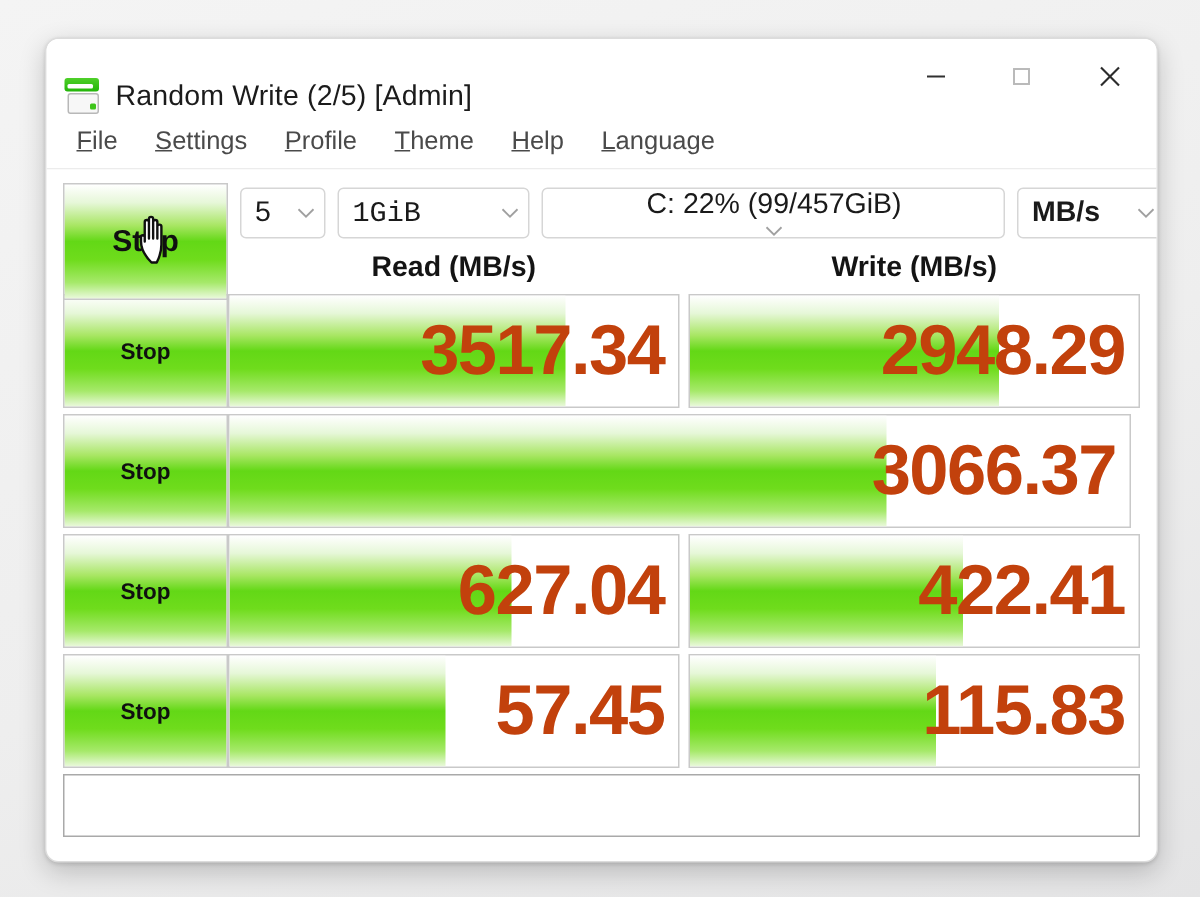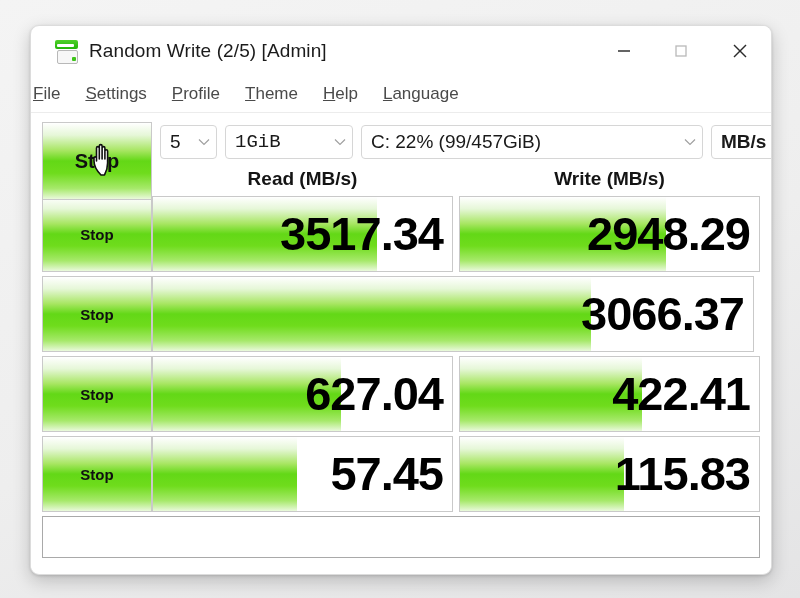--- a/index.html
+++ b/index.html
@@ -26,22 +26,21 @@
     overflow: hidden;
     border: 1px solid #dcdcdc;
   }
 
   
   .titlebar {
     position: relative;
     height: 50px;
     background: #ffffff;
     display: flex;
-    align-items: center;
-    margin-left: 12px;
+    align-items: flex-end;
   }
   .app-icon {
     width: 26px; height: 26px;
     margin-left: 11px; margin-right: 9px;
     position: relative;
     flex: 0 0 auto;
   }
   .app-icon .disk-top {
     position: absolute; left: 1px; top: 2px;
     width: 23px; height: 9px;
@@ -85,21 +84,21 @@
     color: #303030;
   }
   .win-btn svg { display: block; }
   .win-btn.close { width: 62px; }
 
   
   .menubar {
     height: 36px;
     display: flex;
     align-items: center;
-    padding-left: 2px;
+    padding-left: 20px;
     background: #ffffff;
     border-bottom: 1px solid #ececec;
   }
   .menu-item {
     font-size: 17px;
     color: #4a4a4a;
     margin-right: 25px;
     white-space: nowrap;
   }
   .menu-item .mn { text-decoration: underline; }
@@ -144,21 +143,21 @@
   }
   .combo .chev {
     width: 24px;
     display: flex; align-items: center; justify-content: center;
     color: #9a9a9a;
   }
   .combo.c-count { width: 57px; }
   .combo.c-count .val { flex: 1; }
   .combo.c-size { width: 128px; font-family: Liberation Mono, monospace; }
   .combo.c-size .val { flex: 1; }
-  .combo.c-drive { width: 342px; }
+  .combo.c-drive { width: 309px; flex-direction: column; }
   .combo.c-drive .val { flex: 1; }
   .combo.c-unit { width: 99px; margin-right: 0; }
   .combo.c-unit .val { flex: 1; font-weight: bold; }
 
   
   .headers {
     display: flex;
     height: 30px;
     align-items: center;
   }
@@ -225,21 +224,21 @@
   .meter .fill {
     position: absolute;
     left: 0; top: 0; bottom: 0;
   }
   .meter .num {
     position: absolute;
     right: 9px; top: 50%;
     transform: translateY(-52%);
     font-size: 47px;
     font-weight: bold;
-    color: #000000;
+    color: #c2410c;
     letter-spacing: -1px;
     line-height: 1;
     font-family: "Liberation Sans", sans-serif;
   }
 
   
   .commentbox {
     margin-top: 4px;
     height: 42px;
     border: 1px solid #a9a9a9;

